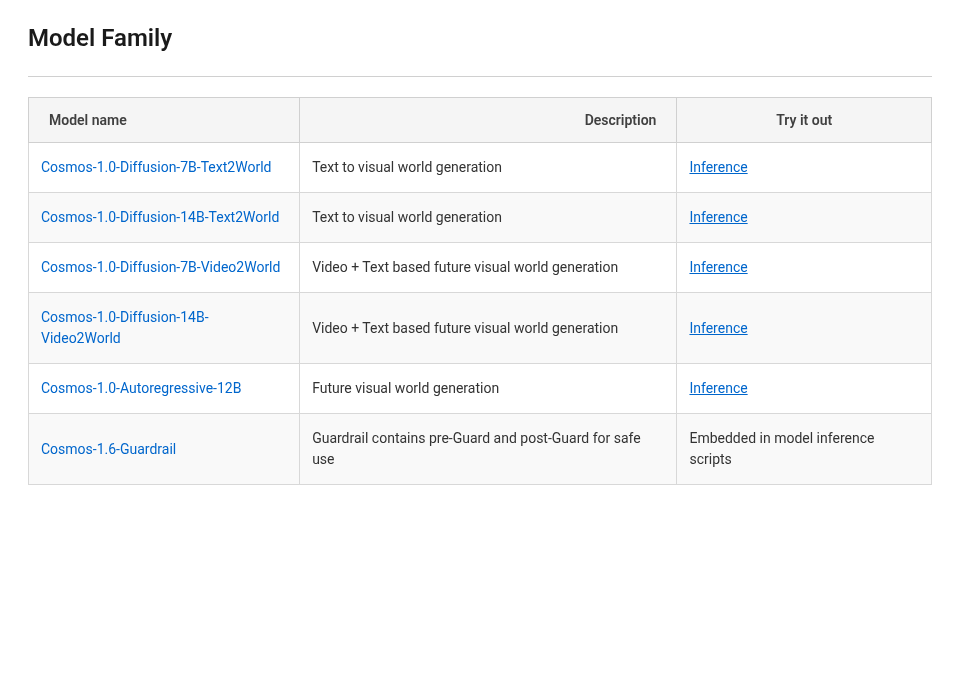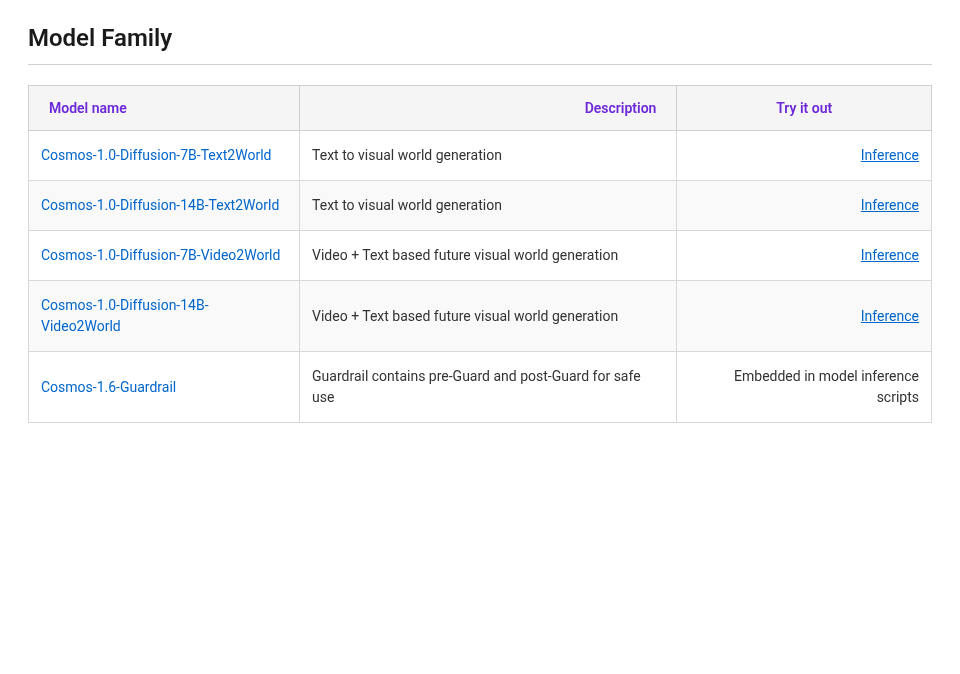--- a/index.html
+++ b/index.html
@@ -13,21 +13,21 @@
       font-size: 14px;
       color: #1a1a1a;
       background: #fff;
       padding: 24px 28px;
     }
 
     h1 {
       font-size: 24px;
       font-weight: 600;
       color: #1a1a1a;
-      margin-bottom: 12px;
+      margin-bottom: 24px;
     }
 
     hr {
       border: none;
       border-top: 1px solid #d0d0d0;
       margin-bottom: 20px;
     }
 
     table {
       width: 100%;
@@ -36,21 +36,21 @@
     }
 
     thead tr {
       background-color: #f5f5f5;
     }
 
     thead th {
       padding: 14px 20px;
       font-weight: 600;
       font-size: 14px;
-      color: #6d28d9;
+      color: #404040;
       border: 1px solid #d0d0d0;
       text-align: left;
     }
 
     thead th:nth-child(2) {
       text-align: right;
     }
 
     thead th:nth-child(3) {
       text-align: center;
@@ -66,21 +66,21 @@
 
     tbody td {
       padding: 14px 12px;
       border: 1px solid #d8d8d8;
       vertical-align: middle;
       line-height: 1.5;
       color: #333;
     }
 
     tbody td:nth-child(3) {
-      text-align: right;
+      text-align: left;
     }
 
     a.model-link {
       color: #0066cc;
       text-decoration: none;
       font-size: 14px;
     }
 
     a.inference-link {
       color: #0066cc;
@@ -117,18 +117,23 @@
         <td><a href="#cosmos-1.0-diffusion-7b-video2world" class="model-link">Cosmos-1.0-Diffusion-7B-Video2World</a></td>
         <td>Video + Text based future visual world generation</td>
         <td><a href="#inference-cosmos-1.0-diffusion-7b-video2world" class="inference-link">Inference</a></td>
       </tr>
       <tr>
         <td><a href="#cosmos-1.0-diffusion-14b-video2world" class="model-link">Cosmos-1.0-Diffusion-14B-Video2World</a></td>
         <td>Video + Text based future visual world generation</td>
         <td><a href="#inference-cosmos-1.0-diffusion-14b-video2world" class="inference-link">Inference</a></td>
       </tr>
       <tr>
+        <td><a href="#cosmos-1.0-autoregressive-12b" class="model-link">Cosmos-1.0-Autoregressive-12B</a></td>
+        <td>Future visual world generation</td>
+        <td><a href="#inference-cosmos-1.0-autoregressive-12b" class="inference-link">Inference</a></td>
+      </tr>
+      <tr>
         <td><a href="#cosmos-1.0-guardrail" class="model-link">Cosmos-1.6-Guardrail</a></td>
         <td>Guardrail contains pre-Guard and post-Guard for safe use</td>
         <td><span>Embedded in model inference scripts</span></td>
       </tr>
     </tbody>
 </table>
 
 </body></html>

